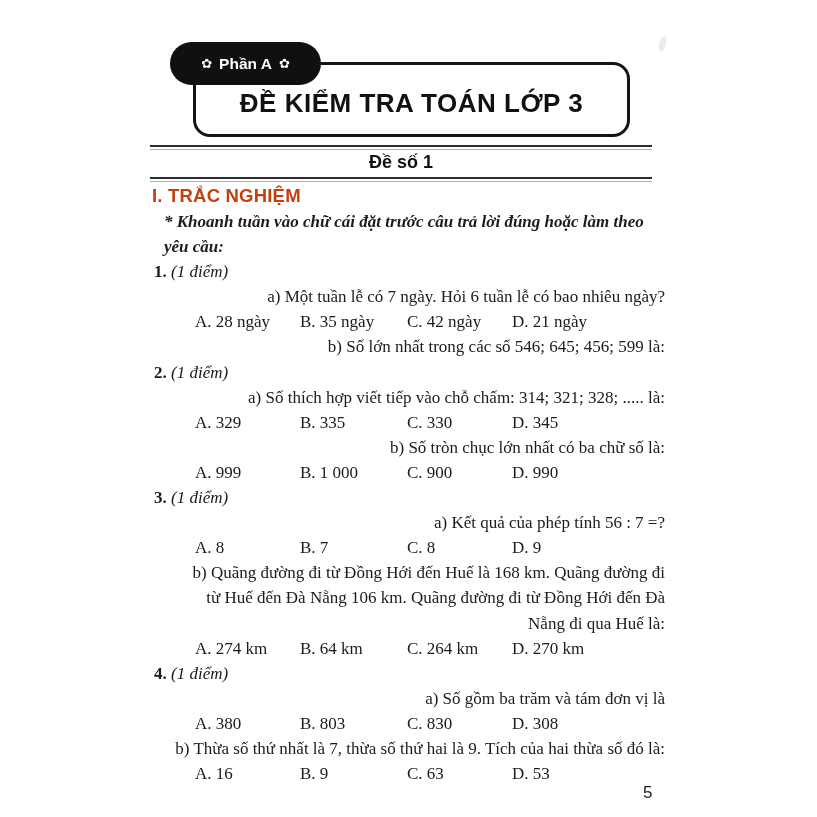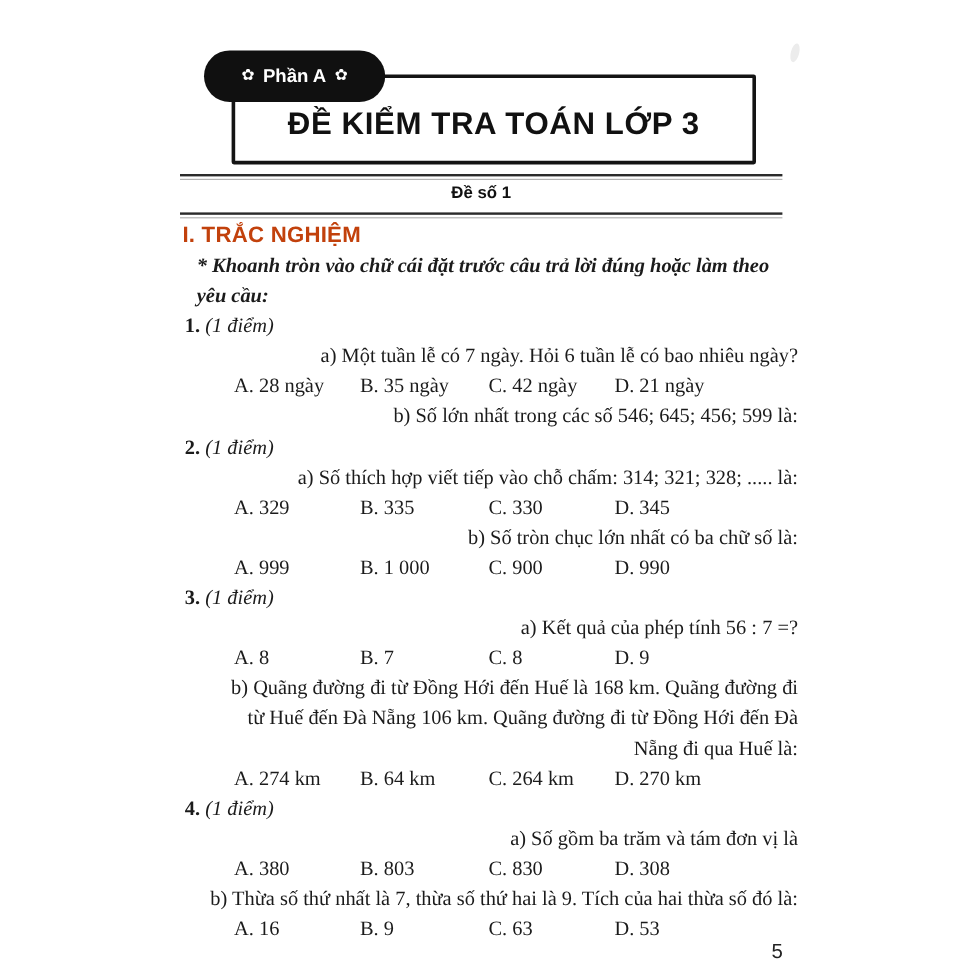--- a/index.html
+++ b/index.html
@@ -9,21 +9,21 @@
     background:#ffffff;
     overflow:hidden;
     font-family:"Liberation Serif","DejaVu Serif",serif;
     color:#1b1b1b;
   }
 
   
   .title-box {
     position:absolute; left:193px; top:62px;
     width:437px; height:75px;
-    border:3.5px solid #141414; border-radius:2px;
+    border:3.5px solid #141414; border-radius:17px;
     box-sizing:border-box;
     display:flex; align-items:center; justify-content:center;
     padding-top:7px;
     font-family:"Liberation Sans","DejaVu Sans",sans-serif;
     font-weight:bold; font-size:26px; letter-spacing:0.5px;
     color:#111;
     z-index:1;
   }
   .part-badge {
     position:absolute; left:170px; top:42px;
@@ -42,21 +42,21 @@
     border-top:2.2px solid #2b2b2b;
     border-bottom:1px solid #b3b3b3;
     box-sizing:content-box;
   }
   .rule-1 { top:145px; }
   .rule-2 { top:177px; }
   .exam-title {
     position:absolute; left:150px; top:152px; width:502px;
     text-align:center;
     font-family:"Liberation Sans","DejaVu Sans",sans-serif;
-    font-weight:bold; font-size:14px; color:#111;
+    font-weight:bold; font-size:18px; color:#111;
   }
   .smudge {
     position:absolute; left:659px; top:36px; width:7px; height:16px;
     background:#ececec; border-radius:50%;
     transform:rotate(14deg);
   }
 
   
   .content {
     position:absolute; left:150px; top:183px; width:515px;
@@ -106,21 +106,21 @@
   </div>
   <div class="smudge"></div>
 
   <div class="rule rule-1"></div>
   <div class="exam-title">Đề số 1</div>
   <div class="rule rule-2"></div>
 
   <div class="content">
 
     <p class="section-heading">I. TRẮC NGHIỆM</p>
-    <p class="instruction">* Khoanh tròn vào chữ cái đặt trước câu trả lời đúng hoặc làm theo yêu cầu:</p>
+    <p class="instruction">* Khoanh tuần vào chữ cái đặt trước câu trả lời đúng hoặc làm theo yêu cầu:</p>
 
     <div>
       <p class="qhead">
         <span class="qnum">1.</span>
         <span class="qpts">(1 điểm)</span>
       </p>
       <p class="part">
         <span>a)</span>
         <span>Một tuần lễ có 7 ngày. Hỏi 6 tuần lễ có bao nhiêu ngày?</span>
       </p>

